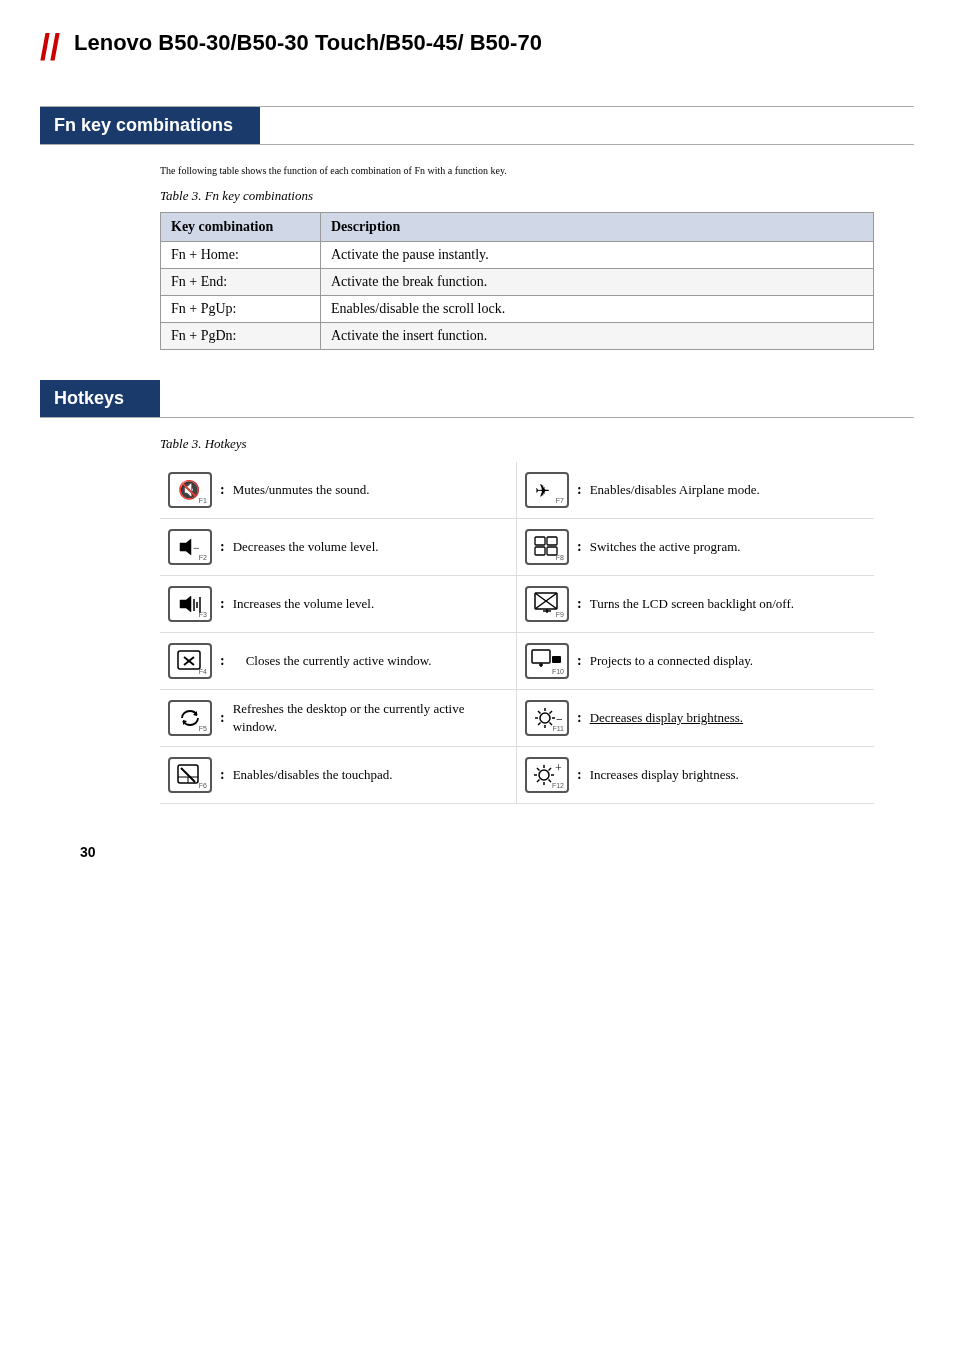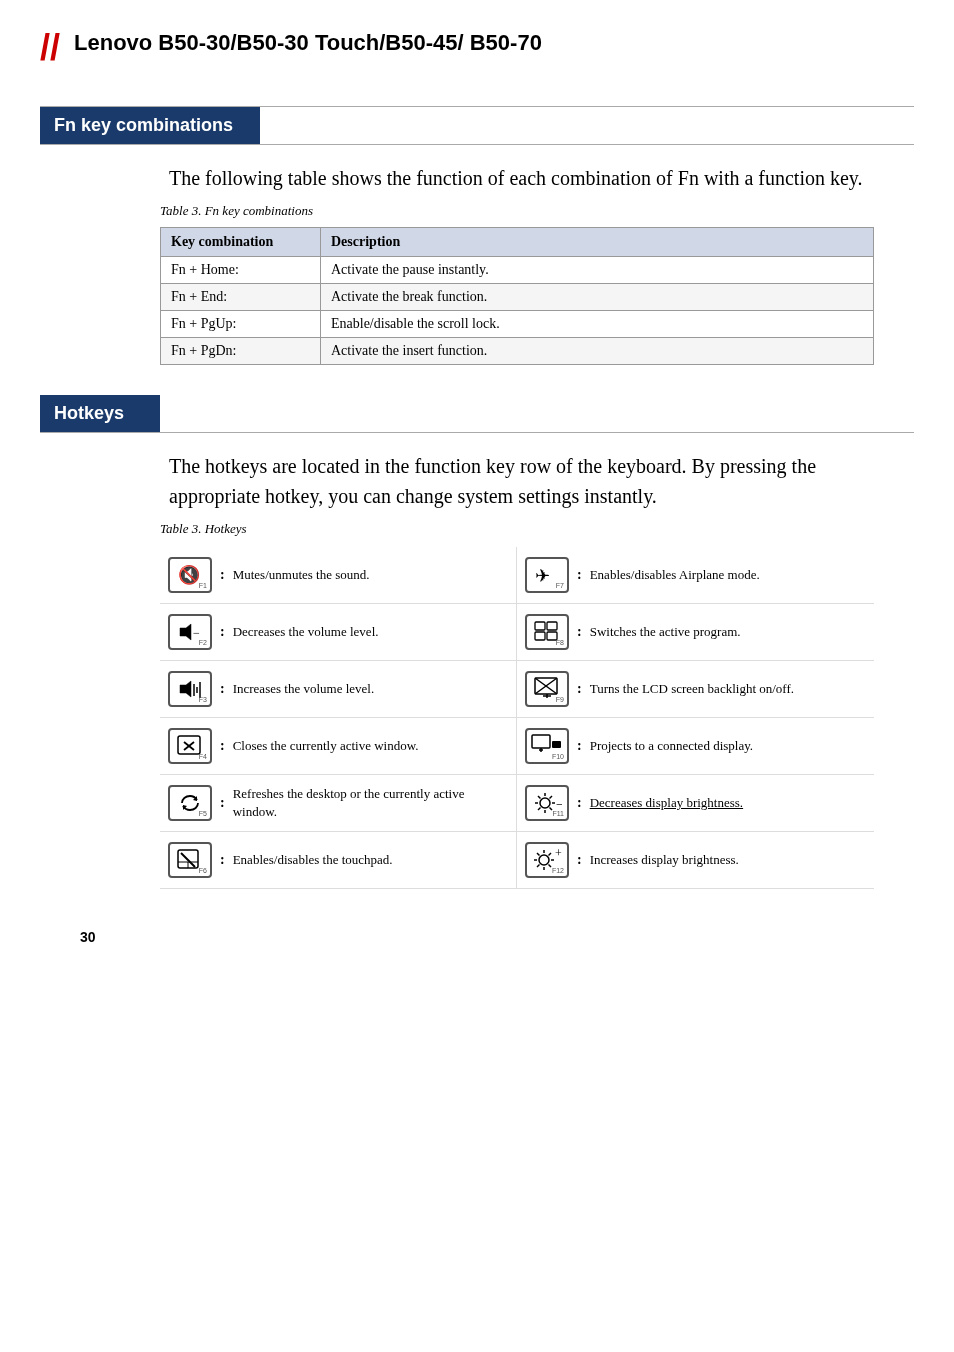--- a/index.html
+++ b/index.html
@@ -52,24 +52,23 @@
     .section-block {
       margin-bottom: 30px;
     }
 
     .section-content {
       padding-left: 120px;
       padding-right: 40px;
     }
 
     .intro-text {
-      font-size: 20px;
+      font-size: 10px;
       line-height: 1.5;
       margin-bottom: 10px;
-      margin-left: 9px;
     }
 
     .table-caption {
       font-style: italic;
       font-size: 13px;
       margin-bottom: 8px;
     }
 
     
     .fn-table {
@@ -154,36 +153,35 @@
         <tr>
               <td class="fn-key-col">Fn + Home:</td>
               <td>Activate the pause instantly.</td>
             </tr>
             <tr>
               <td class="fn-key-col">Fn + End:</td>
               <td>Activate the break function.</td>
             </tr>
             <tr>
               <td class="fn-key-col">Fn + PgUp:</td>
-              <td>Enable/disable the scroll lock.</td>
+              <td>Enables/disable the scroll lock.</td>
             </tr>
             <tr>
               <td class="fn-key-col">Fn + PgDn:</td>
               <td>Activate the insert function.</td>
             </tr>
           </tbody>
       </table>
     </div>
   </div>
 
   <div class="section-block" style="margin-top:10px;">
     <div style="background:#1a3a6b; color:#fff; font-family:Arial,sans-serif; font-size:18px; font-weight:bold; padding:8px 14px; margin-bottom:0; display:inline-block; min-width:120px;">Hotkeys</div>
     <hr class="divider-line">
     <div class="section-content" style="margin-top:18px;">
-      <p class="intro-text">The hotkeys are located in the function key row of the keyboard. By pressing the appropriate hotkey, you can change system settings instantly.</p>
       <p class="table-caption">Table 3. Hotkeys</p>
       <div class="hotkeys-grid" id="hotkeys-grid">
       <div style="display: flex; align-items: center; padding: 10px 8px; border-bottom: 1px solid rgb(221, 221, 221); border-right: 1px solid rgb(221, 221, 221); gap: 8px;">
       <div style="width:44px;height:36px;border:2px solid #555;border-radius:4px;display:flex;align-items:center;justify-content:center;position:relative;background:#fff;flex-shrink:0;">
         <svg width="28" height="22" viewBox="0 0 28 22">
                 <text x="2" y="17" font-size="18">🔇</text>
               </svg>
         <span style="font-size:7px;position:absolute;bottom:2px;right:3px;font-family:Arial,sans-serif;color:#555;">F1</span>
       </div>
       <span style="font-size:14px;font-weight:bold;">:</span>
@@ -253,21 +251,21 @@
           <div style="display: flex; align-items: center; padding: 10px 8px; border-bottom: 1px solid rgb(221, 221, 221); border-right: 1px solid rgb(221, 221, 221); gap: 8px;">
       <div style="width:44px;height:36px;border:2px solid #555;border-radius:4px;display:flex;align-items:center;justify-content:center;position:relative;background:#fff;flex-shrink:0;">
         <svg width="28" height="24" viewBox="0 0 28 24">
         <rect x="2" y="2" width="22" height="18" rx="2" fill="none" stroke="#000" stroke-width="1.5"></rect>
         <line x1="8" y1="8" x2="18" y2="16" stroke="#000" stroke-width="1.8"></line>
         <line x1="18" y1="8" x2="8" y2="16" stroke="#000" stroke-width="1.8"></line>
       </svg>
         <span style="font-size:7px;position:absolute;bottom:2px;right:3px;font-family:Arial,sans-serif;color:#555;">F4</span>
       </div>
       <span style="font-size:14px;font-weight:bold;">:</span>
-      <span style="font-size:13px;line-height:1.4;">Closes the currently active window.</span>
+      <span style="font-size:13px;line-height:1.4;margin-left:13px;">Closes the currently active window.</span>
     </div>
           <div style="display: flex; align-items: center; padding: 10px 8px; border-bottom: 1px solid rgb(221, 221, 221); gap: 8px;">
       <div style="width:44px;height:36px;border:2px solid #555;border-radius:4px;display:flex;align-items:center;justify-content:center;position:relative;background:#fff;flex-shrink:0;">
         <svg width="32" height="26" viewBox="0 0 32 26">
         <rect x="1" y="2" width="18" height="13" rx="1" fill="none" stroke="#000" stroke-width="1.5"></rect>
         <rect x="21" y="8" width="9" height="7" rx="1" fill="#000"></rect>
         <line x1="8" y1="17" x2="12" y2="17" stroke="#000" stroke-width="1.5"></line>
         <line x1="10" y1="15" x2="10" y2="19" stroke="#000" stroke-width="1.5"></line>
       </svg>
         <span style="font-size:7px;position:absolute;bottom:2px;right:3px;font-family:Arial,sans-serif;color:#555;">F10</span>

